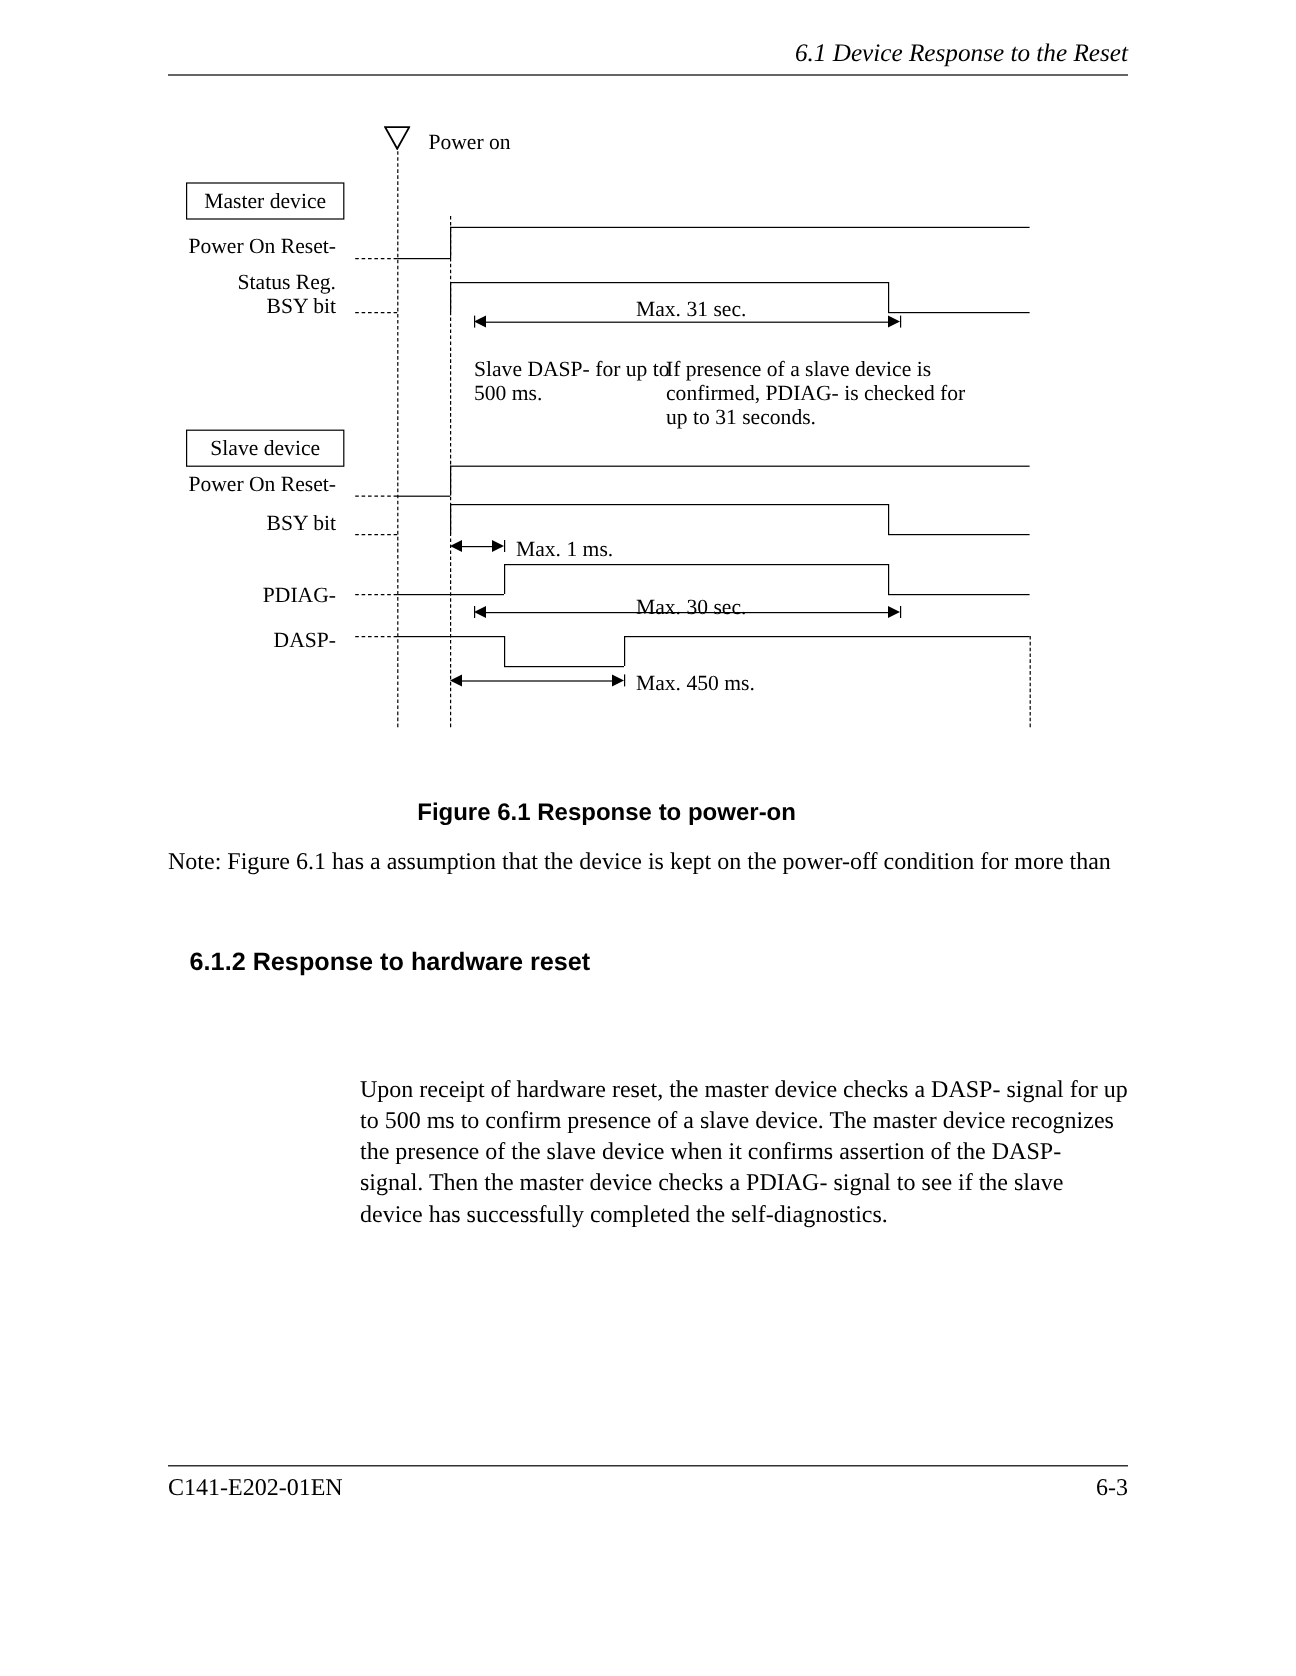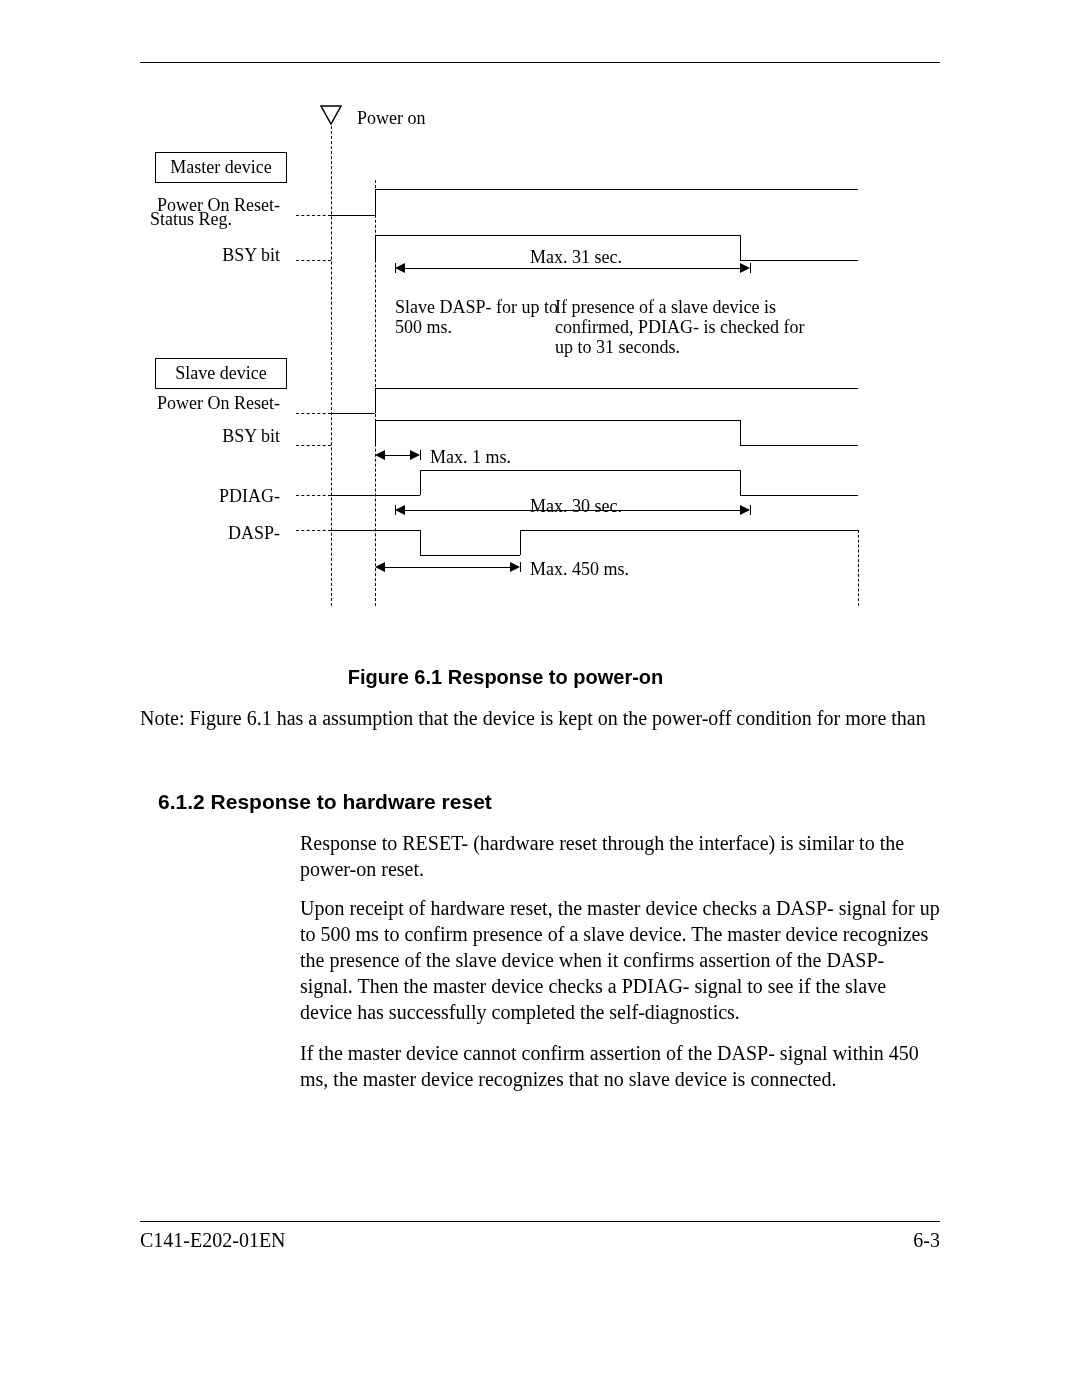--- a/index.html
+++ b/index.html
@@ -117,20 +117,21 @@
   }
   .tri-down svg { display: block; }
 
   .tick { position: absolute; width: 0; height: 10px; border-left: 1.3px solid #000; }
 </style>
 </head>
 <body>
 
 <div class="page">
 
+  <div class="header-title">6.1  Device Response to the Reset</div>
   <div class="hrule" style="top:62px"></div>
 
   <div class="diagram">
 
     <div class="tri-down" style="left:320px; top:105px">
       <svg viewBox="0 0 22 20" width="22" height="20">
           <polygon points="1,1 21,1 11,19" fill="#fff" stroke="#000" stroke-width="1.5"></polygon>
         </svg>
     </div>
     <div class="label" style="left:357px; top:107px">Power on</div>
@@ -140,21 +141,21 @@
     <div class="dv" style="left:858px; top:530px; height:76px"></div>
 
     <div class="box" style="left:155px; top:152px; width:130px">Master device</div>
 
     <div class="label" style="right:800px; top:194px; text-align:right; width:130px">Power On Reset-</div>
     <div class="dh" style="left:296px; top:215px; width:35px"></div>
     <div class="h" style="left:331px; top:215px; width:44px"></div>
     <div class="v" style="left:375px; top:189px; height:26px"></div>
     <div class="h" style="left:375px; top:189px; width:483px"></div>
 
-    <div class="label" style="right:800px; top:208px; text-align:left; width:130px">Status Reg.</div>
+    <div class="label" style="right:800px; top:224px; text-align:right; width:130px">Status Reg.</div>
     <div class="label" style="right:800px; top:244px; text-align:right; width:130px">BSY bit</div>
     <div class="dh" style="left:296px; top:260px; width:35px"></div>
     <div class="v" style="left:375px; top:235px; height:25px"></div>
     <div class="h" style="left:375px; top:235px; width:365px"></div>
     <div class="v" style="left:740px; top:235px; height:25px"></div>
     <div class="h" style="left:740px; top:260px; width:118px"></div>
 
     <div class="h" style="left:405px; top:268px; width:335px"></div>
     <div class="arr-l" style="left:395px; top:263px"></div>
     <div class="arr-r" style="left:740px; top:263px"></div>
@@ -220,20 +221,18 @@
   </div>
 
   <div class="figure-caption">Figure 6.1  Response to power-on</div>
 
   <div class="note">
     <span>Note: Figure 6.1 has a assumption that the device is kept on the power-off condition for more than</span><br>
   </div>
 
   <div class="sec-head">6.1.2  Response to hardware reset</div>
 
-  <div class="body-text" style="top:830px">Response to RESET- (hardware reset through the interface) is similar to the power-on reset.</div>
   <div class="body-text" style="top:895px">Upon receipt of hardware reset, the master device checks a DASP- signal for up to 500 ms to confirm presence of a slave device. The master device recognizes the presence of the slave device when it confirms assertion of the DASP- signal. Then the master device checks a PDIAG- signal to see if the slave device has successfully completed the self-diagnostics.</div>
-  <div class="body-text" style="top:1040px">If the master device cannot confirm assertion of the DASP- signal within 450 ms, the master device recognizes that no slave device is connected.</div>
 
   <div class="hrule" style="bottom:175px"></div>
   <div class="footer-left">C141-E202-01EN</div>
   <div class="footer-right">6-3</div>
 </div>
 
 </body></html>

